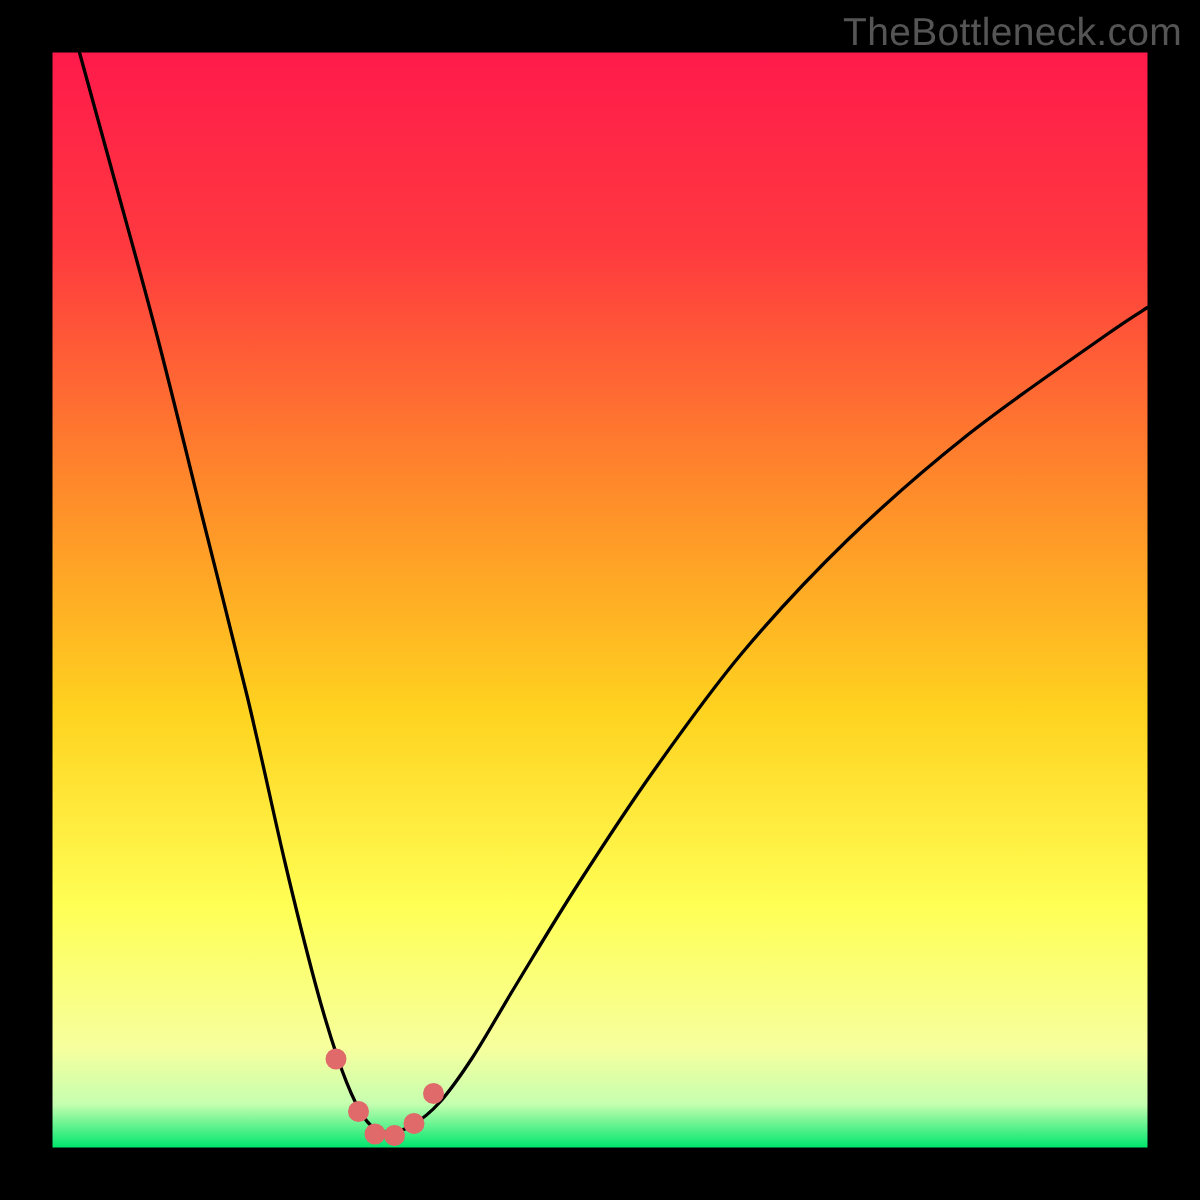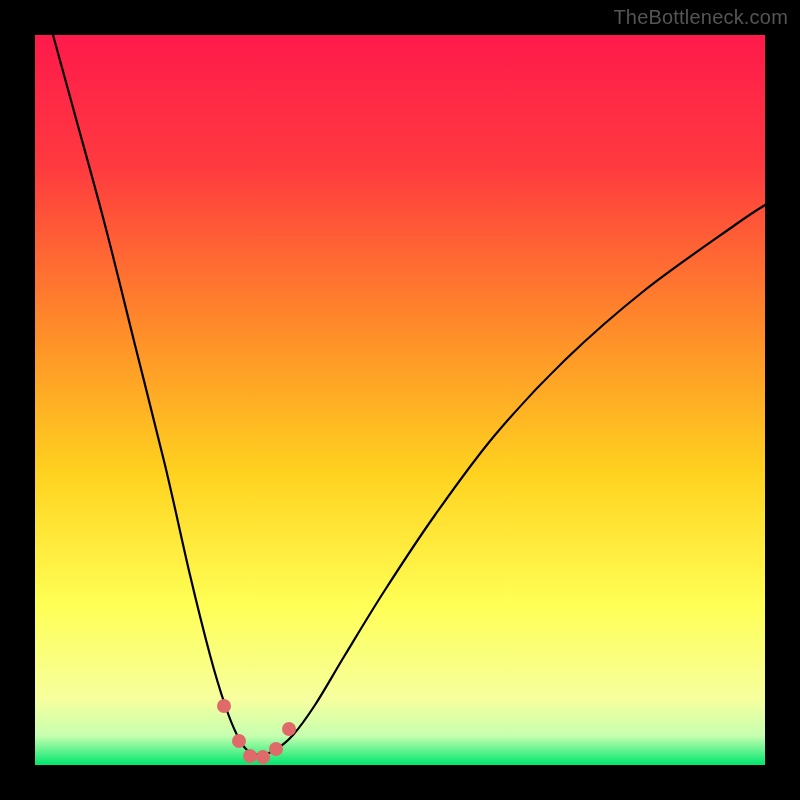--- a/index.html
+++ b/index.html
@@ -24,21 +24,21 @@
     top: 35px;
     left: 35px;
     width: 730px;
     height: 730px;
     
   }
   .watermark {
     position: absolute;
     top: 6px;
     right: 12px;
-    font-size: 20px;
+    font-size: 26px;
     font-weight: 500;
     color: #555;
     letter-spacing: 0.2px;
     user-select: none;
   }
   svg.curve {
     position: absolute;
     top: 0;
     left: 0;
     width: 730px;

